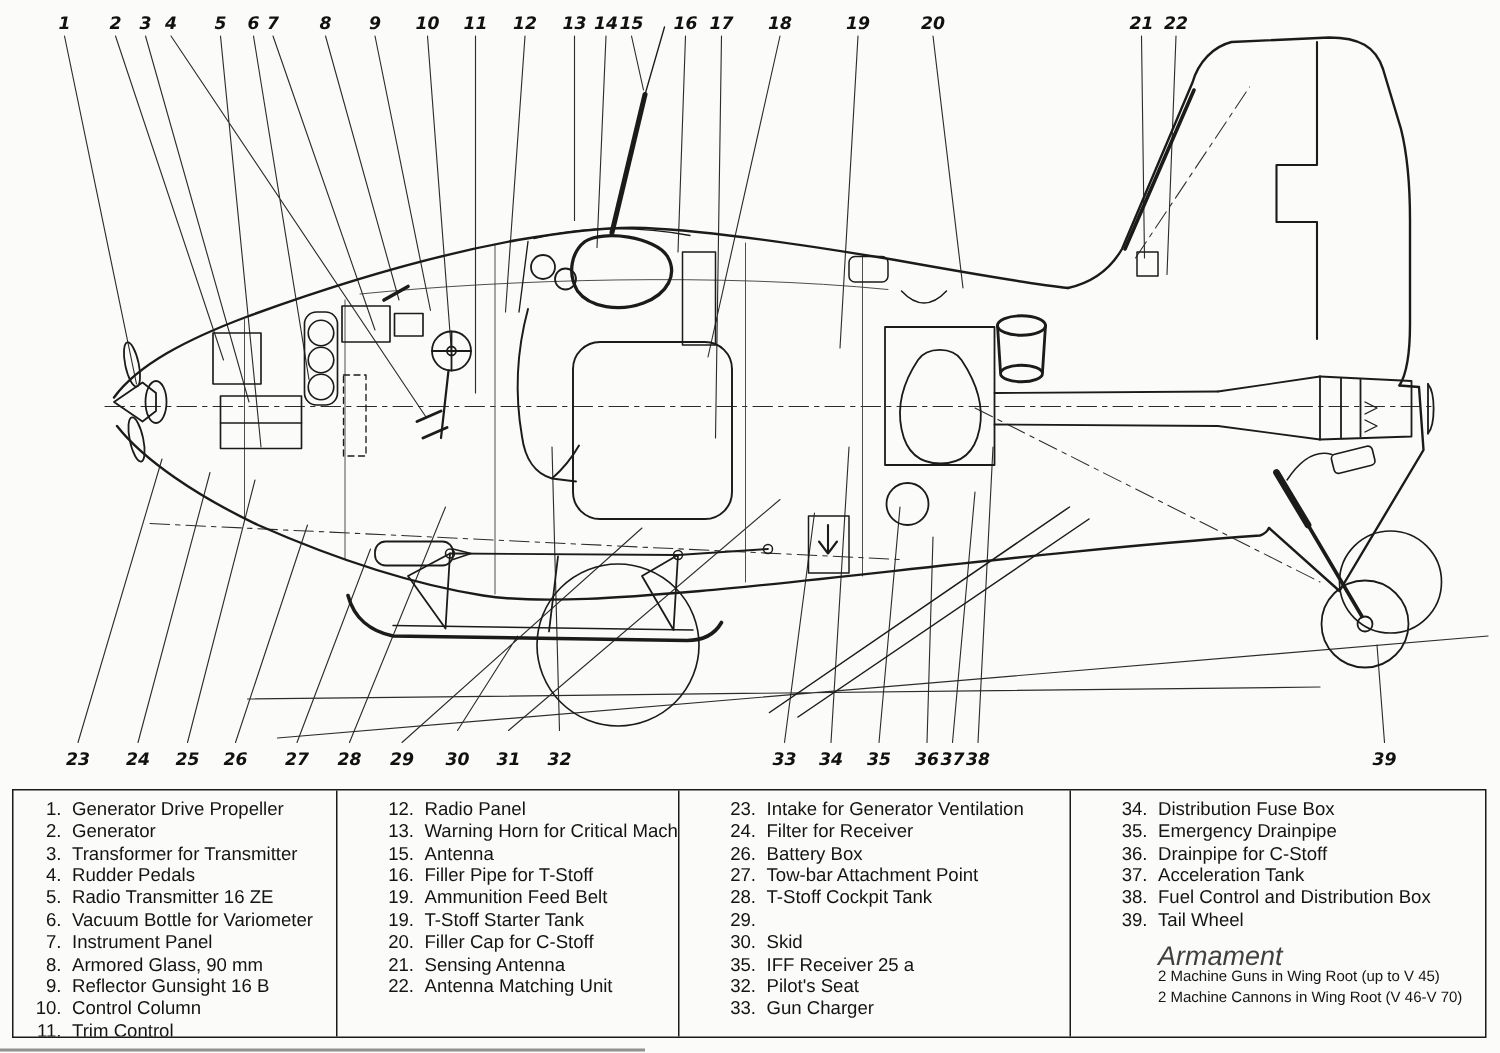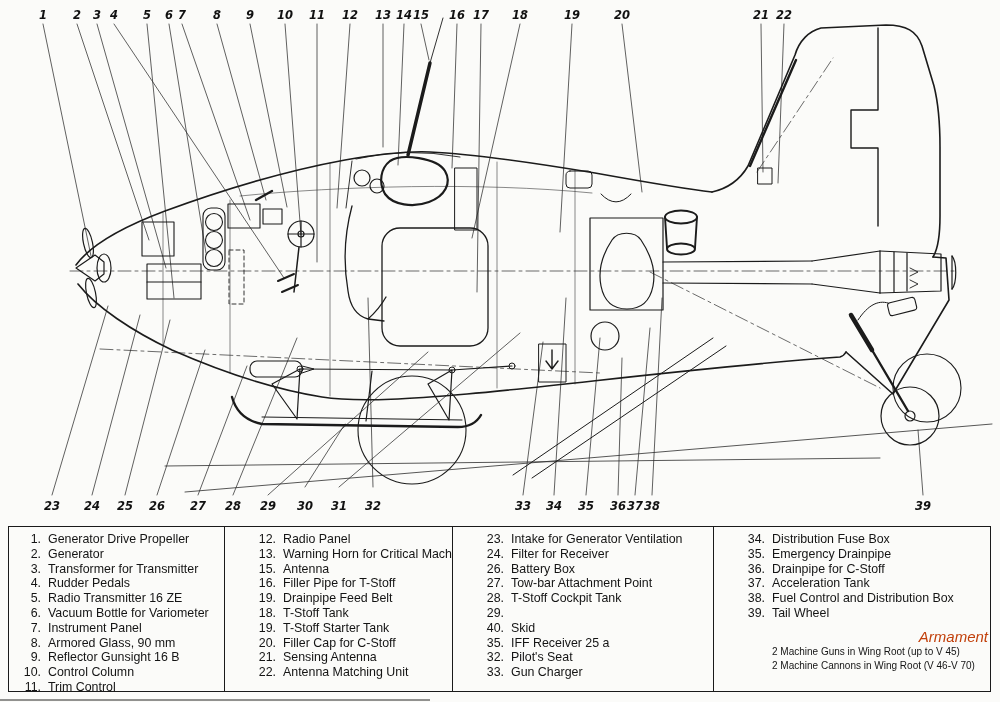--- a/index.html
+++ b/index.html
@@ -9,21 +9,21 @@
   
   .legend{position:absolute;left:8px;top:526px;width:983px;height:166px;
           border:1.7px solid #1a1a1a;display:flex;box-sizing:border-box;}
   .legend .col{box-sizing:border-box;padding:5px 2px 0 4px;overflow:hidden;}
   .legend .col+.col{border-left:1.5px solid #1a1a1a;padding-left:23px;}
   .col-0{width:215px;} .col-1{width:228px;} .col-2{width:261px;} .col-3{flex:1;}
   .lrow{display:flex;line-height:14.8px;font-size:12.4px;color:#141414;white-space:nowrap;}
   .lnum{flex:none;width:28px;text-align:right;padding-right:7px;}
   .llbl{flex:none;}
   .armament{margin-top:9px;padding-left:35px;}
-  .arm-title{font-style:italic;font-size:15px;line-height:14.8px;color:#c2410c;text-align:right;}
+  .arm-title{font-style:italic;font-size:18px;line-height:14.8px;color:#404040;}
   .arm-line{font-size:10px;line-height:14.8px;color:#141414;white-space:nowrap;}
   .scan-line{position:absolute;left:0;top:699px;width:430px;height:2px;background:#3a3a38;opacity:.55;}
   
   text.callout{font-family:"DejaVu Sans",sans-serif;font-size:11.5px;font-style:italic;
                font-weight:bold;fill:#111;text-anchor:middle;}
 </style>
 </head>
 <body>
 
 <div class="page">
@@ -277,25 +277,21 @@
         <div class="lrow">
           <span class="lnum">15.</span>
           <span class="llbl">Antenna</span>
         </div>
         <div class="lrow">
           <span class="lnum">16.</span>
           <span class="llbl">Filler Pipe for T-Stoff</span>
         </div>
         <div class="lrow">
           <span class="lnum">19.</span>
-          <span class="llbl">Drainpipe Feed Belt</span>
-        </div>
-        <div class="lrow">
-          <span class="lnum">18.</span>
-          <span class="llbl">T-Stoff Tank</span>
+          <span class="llbl">Ammunition Feed Belt</span>
         </div>
         <div class="lrow">
           <span class="lnum">19.</span>
           <span class="llbl">T-Stoff Starter Tank</span>
         </div>
         <div class="lrow">
           <span class="lnum">20.</span>
           <span class="llbl">Filler Cap for C-Stoff</span>
         </div>
         <div class="lrow">
@@ -325,21 +321,21 @@
           <span class="llbl">Tow-bar Attachment Point</span>
         </div>
         <div class="lrow">
           <span class="lnum">28.</span>
           <span class="llbl">T-Stoff Cockpit Tank</span>
         </div>
         <div class="lrow">
           <span class="lnum">29.</span>
         </div>
         <div class="lrow">
-          <span class="lnum">40.</span>
+          <span class="lnum">30.</span>
           <span class="llbl">Skid</span>
         </div>
         <div class="lrow">
           <span class="lnum">35.</span>
           <span class="llbl">IFF Receiver 25 a</span>
         </div>
         <div class="lrow">
           <span class="lnum">32.</span>
           <span class="llbl">Pilot's Seat</span>
         </div>

